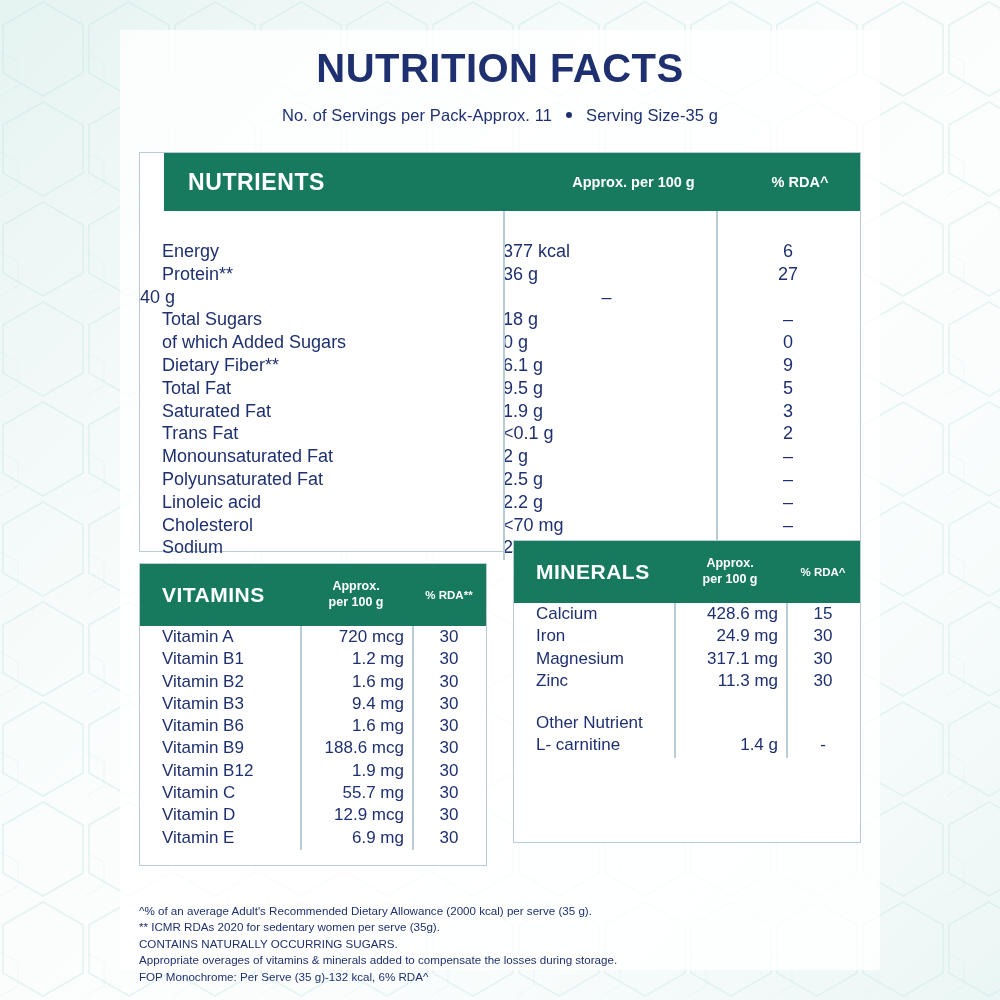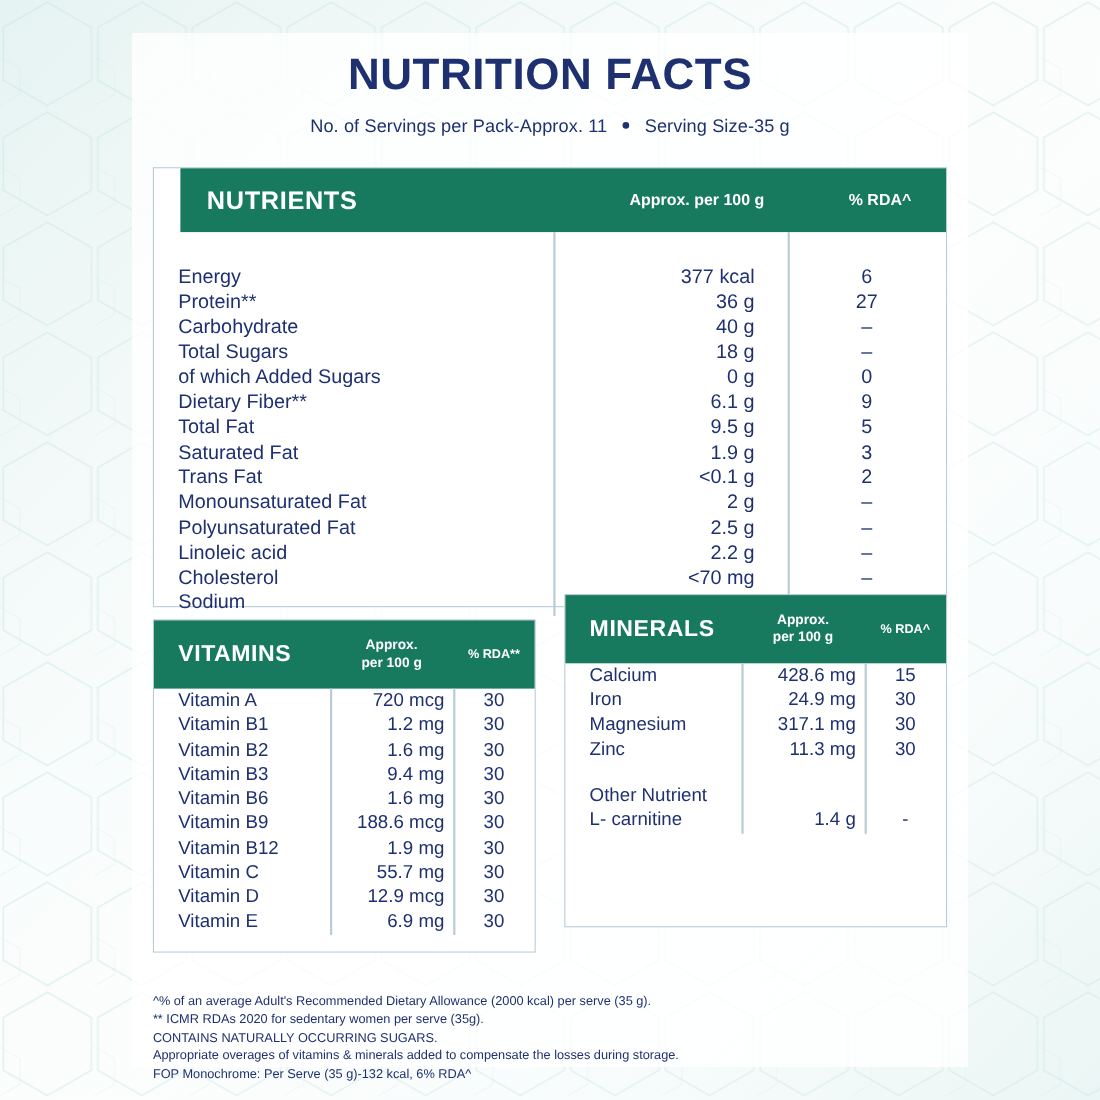--- a/index.html
+++ b/index.html
@@ -118,21 +118,21 @@
     font-size: 18px;
   }
   .row .c-name {
     flex: 0 0 363px;
     padding-left: 22px;
     box-sizing: border-box;
     white-space: nowrap;
   }
   .row .c-val {
     flex: 0 0 213px;
-    text-align: right;
+    text-align: left;
     padding-right: 30px;
     box-sizing: border-box;
   }
   .row .c-rda {
     flex: 1;
     text-align: center;
   }
 
   
   #vitamins-panel {
@@ -263,21 +263,20 @@
         <div class="c-name">Energy</div>
         <div class="c-val">377 kcal</div>
         <div class="c-rda">6</div>
       </div>
       <div class="row">
         <div class="c-name">Protein**</div>
         <div class="c-val">36 g</div>
         <div class="c-rda">27</div>
       </div>
       <div class="row">
-        <div class="c-name">Carbohydrate</div>
         <div class="c-val">40 g</div>
         <div class="c-rda">–</div>
       </div>
       <div class="row">
         <div class="c-name">Total Sugars</div>
         <div class="c-val">18 g</div>
         <div class="c-rda">–</div>
       </div>
       <div class="row">
         <div class="c-name">of which Added Sugars</div>

